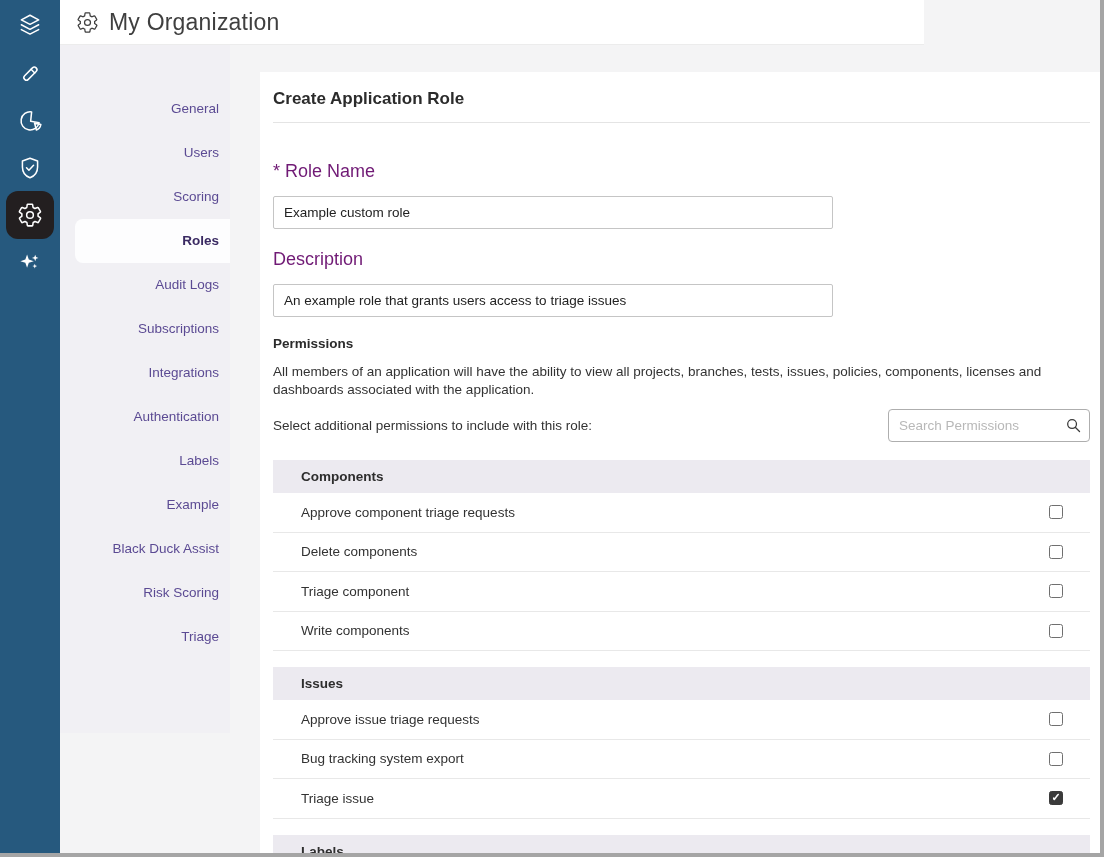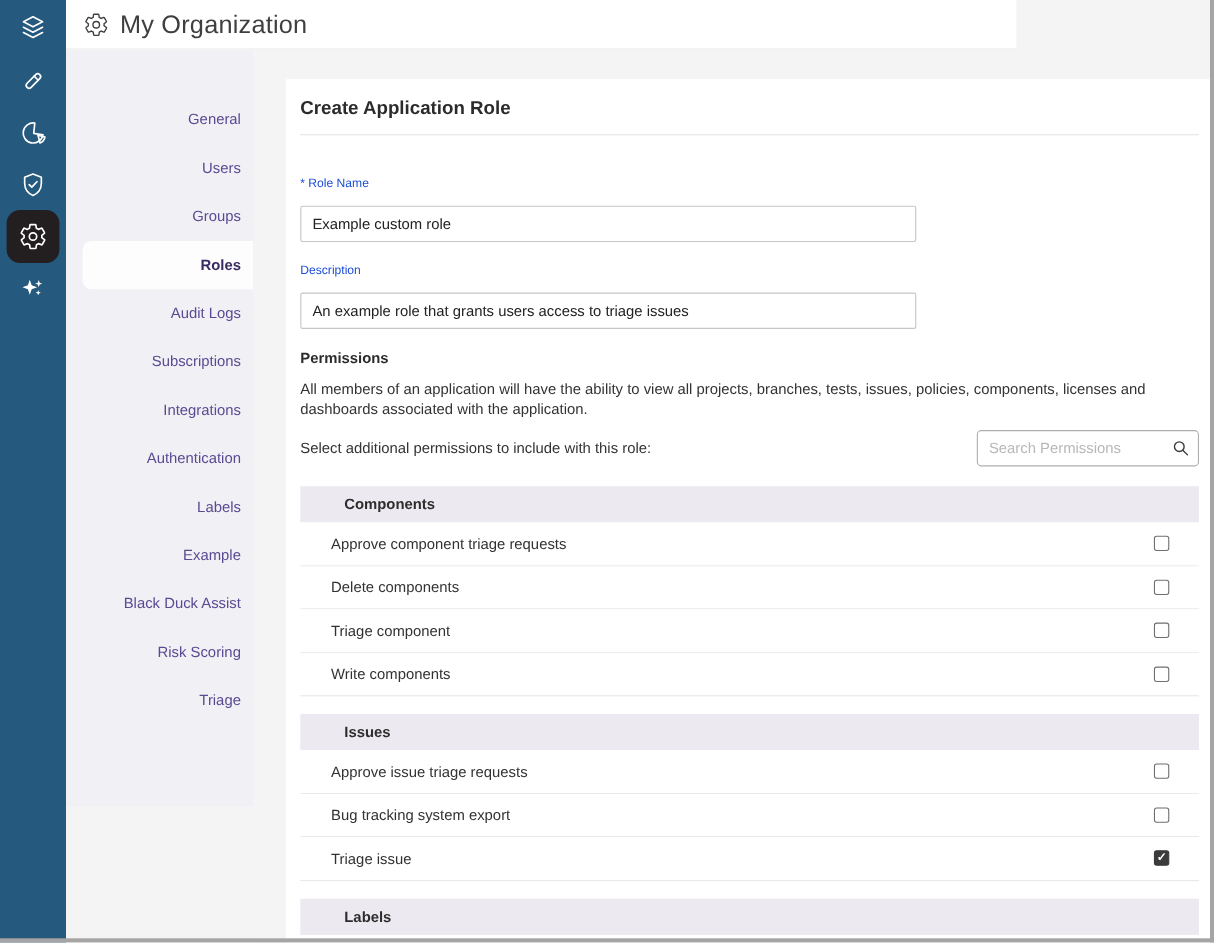--- a/index.html
+++ b/index.html
@@ -24,38 +24,38 @@
   .side { position:absolute; left:60px; top:45px; width:170px; height:688px; background:#f1f0f4; padding-top:42px; z-index:3; }
   .nav-item { height:44px; line-height:44px; text-align:right; padding-right:11px; font-size:13.5px; color:#5b4a93; cursor:pointer; }
   .nav-item.active { background:#fdfdfe; margin-left:15px; padding-right:11px; border-radius:8px 0 0 8px; color:#3a2a62; font-weight:700; }
 
   
   .main { position:absolute; left:230px; top:45px; width:870px; height:812px; background:#f4f4f5; }
   .card { position:absolute; left:30px; top:27px; right:0; bottom:0; background:#fff; padding:0 10px 0 13px; overflow:hidden; }
   .page-title { font-size:17px; font-weight:700; color:#2b2b2b; margin-top:17px; }
   .title-rule { border:none; border-top:1px solid #e4e4e4; margin-top:13px; }
 
-  .field-label { font-size:11px; color:#1d4ed8; }
+  .field-label { font-size:18px; color:#701a75; }
   .lbl-1 { margin-top:38px; }
   .lbl-2 { margin-top:20px; }
   .text-input { display:block; margin-top:14px; width:560px; height:33px; border:1px solid #c5c5c5; border-radius:2px; padding:0 10px; font-size:13.5px; color:#222; font-family:"Liberation Sans",sans-serif; background:#fff; }
 
   .perm-heading { margin-top:19px; font-size:13.5px; font-weight:700; color:#2b2b2b; }
   .perm-desc { margin-top:12px; font-size:13.5px; color:#333; line-height:17.5px; max-width:817px; }
 
   .select-row { margin-top:11px; display:flex; align-items:center; justify-content:space-between; }
   .select-label { font-size:13.5px; color:#333; }
   .search-wrap { position:relative; width:202px; height:33px; }
   .search-input { width:202px; height:33px; border:1px solid #aeaeae; border-radius:4px; padding:0 30px 0 10px; font-size:13.5px; color:#333; font-family:"Liberation Sans",sans-serif; }
   .search-input::placeholder { color:#b8b8b8; }
   .search-wrap svg { position:absolute; right:8px; top:8px; width:17px; height:17px; stroke:#3a3a3a; fill:none; stroke-width:1.8; stroke-linecap:round; }
 
   .groups { margin-top:18px; }
   .perm-group { margin-bottom:16px; }
-  .group-header { height:33px; line-height:33px; background:#eceaf0; font-size:13.5px; font-weight:700; color:#2d2d2d; padding-left:40px; }
+  .group-header { height:33px; line-height:33px; background:#eceaf0; font-size:13.5px; font-weight:700; color:#2d2d2d; padding-left:28px; }
   .perm-row { height:39.5px; display:flex; align-items:center; justify-content:space-between; border-bottom:1px solid #e8e8e8; padding-left:28px; padding-right:27px; background:#fff; }
   .perm-row-label { font-size:13.5px; color:#323232; }
   .cb { width:14px; height:14px; border:1px solid #6f6f6f; border-radius:2.5px; background:#fff; cursor:pointer; flex:0 0 auto; position:relative; }
   .cb.checked { background:#3b3b3b; border-color:#3b3b3b; }
   .cb.checked::after { content:"✓"; position:absolute; left:1.5px; top:-1px; color:#fff; font-size:11px; font-weight:700; }
 
   
   .v-scroll { position:absolute; right:0; top:0; width:4px; height:857px; background:#a5a5a5; z-index:9; }
   .h-scroll { position:absolute; left:0; bottom:0; width:1104px; height:4px; background:#a5a5a5; z-index:9; }
 </style>
@@ -123,21 +123,21 @@
     <svg viewBox="0 0 24 24">
         <circle cx="12" cy="12" r="3.1"></circle>
         <path d="M19.4 13c.04-.33.06-.66.06-1s-.02-.67-.06-1l2.1-1.65a.5.5 0 0 0 .12-.64l-2-3.46a.5.5 0 0 0-.61-.22l-2.48 1a7.3 7.3 0 0 0-1.73-1l-.38-2.65A.5.5 0 0 0 13.93 2h-4a.5.5 0 0 0-.5.42l-.37 2.65c-.63.26-1.2.6-1.74 1l-2.47-1a.5.5 0 0 0-.61.22l-2 3.46a.5.5 0 0 0 .12.64L4.55 11c-.04.33-.06.66-.06 1s.02.67.06 1l-2.1 1.65a.5.5 0 0 0-.12.64l2 3.46c.13.22.4.31.61.22l2.48-1c.53.4 1.11.74 1.73 1l.38 2.65c.04.24.25.42.5.42h4c.25 0 .46-.18.5-.42l.38-2.65c.62-.26 1.2-.6 1.73-1l2.48 1c.22.09.48 0 .61-.22l2-3.46a.5.5 0 0 0-.12-.64Z"></path>
       </svg>
     <span class="topbar-title">My Organization</span>
   </div>
 
   <div class="side">
       <div class="nav-item">General</div>
       <div class="nav-item">Users</div>
-      <div class="nav-item">Groups</div>
+      <div class="nav-item">Scoring</div>
       <div class="nav-item active">Roles</div>
       <div class="nav-item">Audit Logs</div>
       <div class="nav-item">Subscriptions</div>
       <div class="nav-item">Integrations</div>
       <div class="nav-item">Authentication</div>
       <div class="nav-item">Labels</div>
       <div class="nav-item">Example</div>
       <div class="nav-item">Black Duck Assist</div>
       <div class="nav-item">Risk Scoring</div>
       <div class="nav-item">Triage</div>

